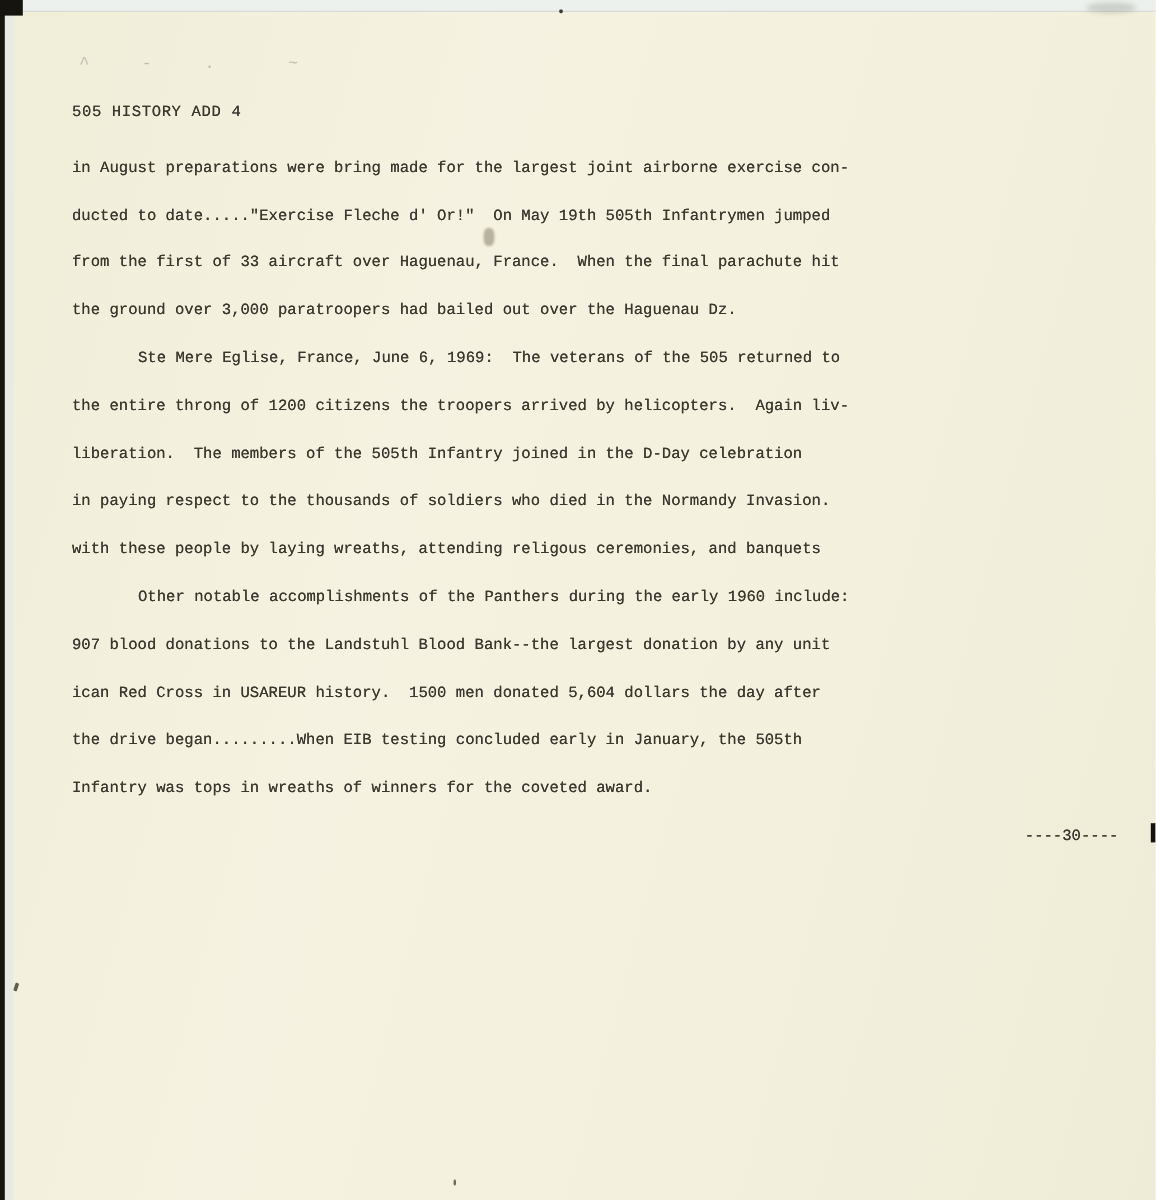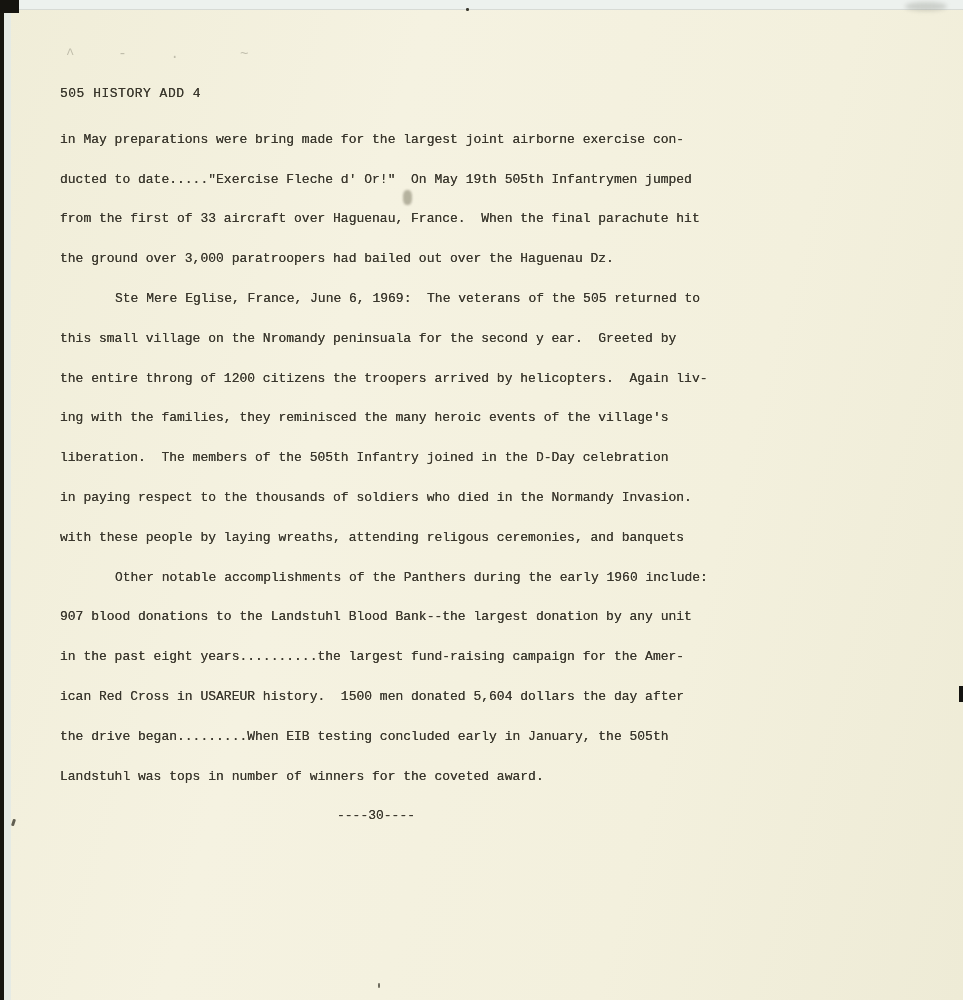--- a/index.html
+++ b/index.html
@@ -22,50 +22,47 @@
   .mark-left{left:12px;top:819px;width:3px;height:7px;background:rgba(60,58,46,0.8);transform:rotate(18deg);border-radius:1px;}
   .speck-bottom{left:378px;top:983px;width:2px;height:5px;background:rgba(60,58,46,0.75);}
   
   .sheet-text{position:absolute;left:60px;top:74px;width:872px;}
   .line{
     white-space:pre;line-height:39.8px;font-size:13px;color:#3a372d;
     text-shadow:0 0 0.5px rgba(45,42,32,0.85);
   }
   .heading{margin-bottom:6px;letter-spacing:0.5px;}
   .indent{text-indent:55px;}
-  .footer-line{text-indent:277px;}
+  .footer-line{text-indent:277px;text-align:right;}
 </style>
 </head>
 <body>
 
 <div class="top-band"></div>
 <div class="edge-left-light"></div>
 <div class="edge-left-black"></div>
 <div class="corner-tl"></div>
 <div class="edge-right-dash"></div>
 <div class="smudge-tr"></div>
 <div class="ghost-marks">^  -  .   ~</div>
 <div class="speck speck-top"></div>
 <div class="speck blob-fleche"></div>
 <div class="speck mark-left"></div>
 <div class="speck speck-bottom"></div>
 
 <div class="sheet-text">
   <div class="line heading">505 HISTORY ADD 4</div>
-  <div class="line">in May preparations were bring made for the largest joint airborne exercise con-</div>
+  <div class="line">in August preparations were bring made for the largest joint airborne exercise con-</div>
   <div class="line">ducted to date....."Exercise Fleche d' Or!"  On May 19th 505th Infantrymen jumped</div>
   <div class="line">from the first of 33 aircraft over Haguenau, France.  When the final parachute hit</div>
   <div class="line">the ground over 3,000 paratroopers had bailed out over the Haguenau Dz.</div>
   <div class="line indent">Ste Mere Eglise, France, June 6, 1969:  The veterans of the 505 returned to</div>
-  <div class="line">this small village on the Nromandy peninsuala for the second y ear.  Greeted by</div>
   <div class="line">the entire throng of 1200 citizens the troopers arrived by helicopters.  Again liv-</div>
-  <div class="line">ing with the families, they reminisced the many heroic events of the village's</div>
   <div class="line">liberation.  The members of the 505th Infantry joined in the D-Day celebration</div>
   <div class="line">in paying respect to the thousands of soldiers who died in the Normandy Invasion.</div>
   <div class="line">with these people by laying wreaths, attending religous ceremonies, and banquets</div>
   <div class="line indent">Other notable accomplishments of the Panthers during the early 1960 include:</div>
   <div class="line">907 blood donations to the Landstuhl Blood Bank--the largest donation by any unit</div>
-  <div class="line">in the past eight years..........the largest fund-raising campaign for the Amer-</div>
   <div class="line">ican Red Cross in USAREUR history.  1500 men donated 5,604 dollars the day after</div>
   <div class="line">the drive began.........When EIB testing concluded early in January, the 505th</div>
-  <div class="line">Landstuhl was tops in number of winners for the coveted award.</div>
+  <div class="line">Infantry was tops in wreaths of winners for the coveted award.</div>
   <div class="line footer-line">----30----</div>
 </div>
 
 </body></html>

